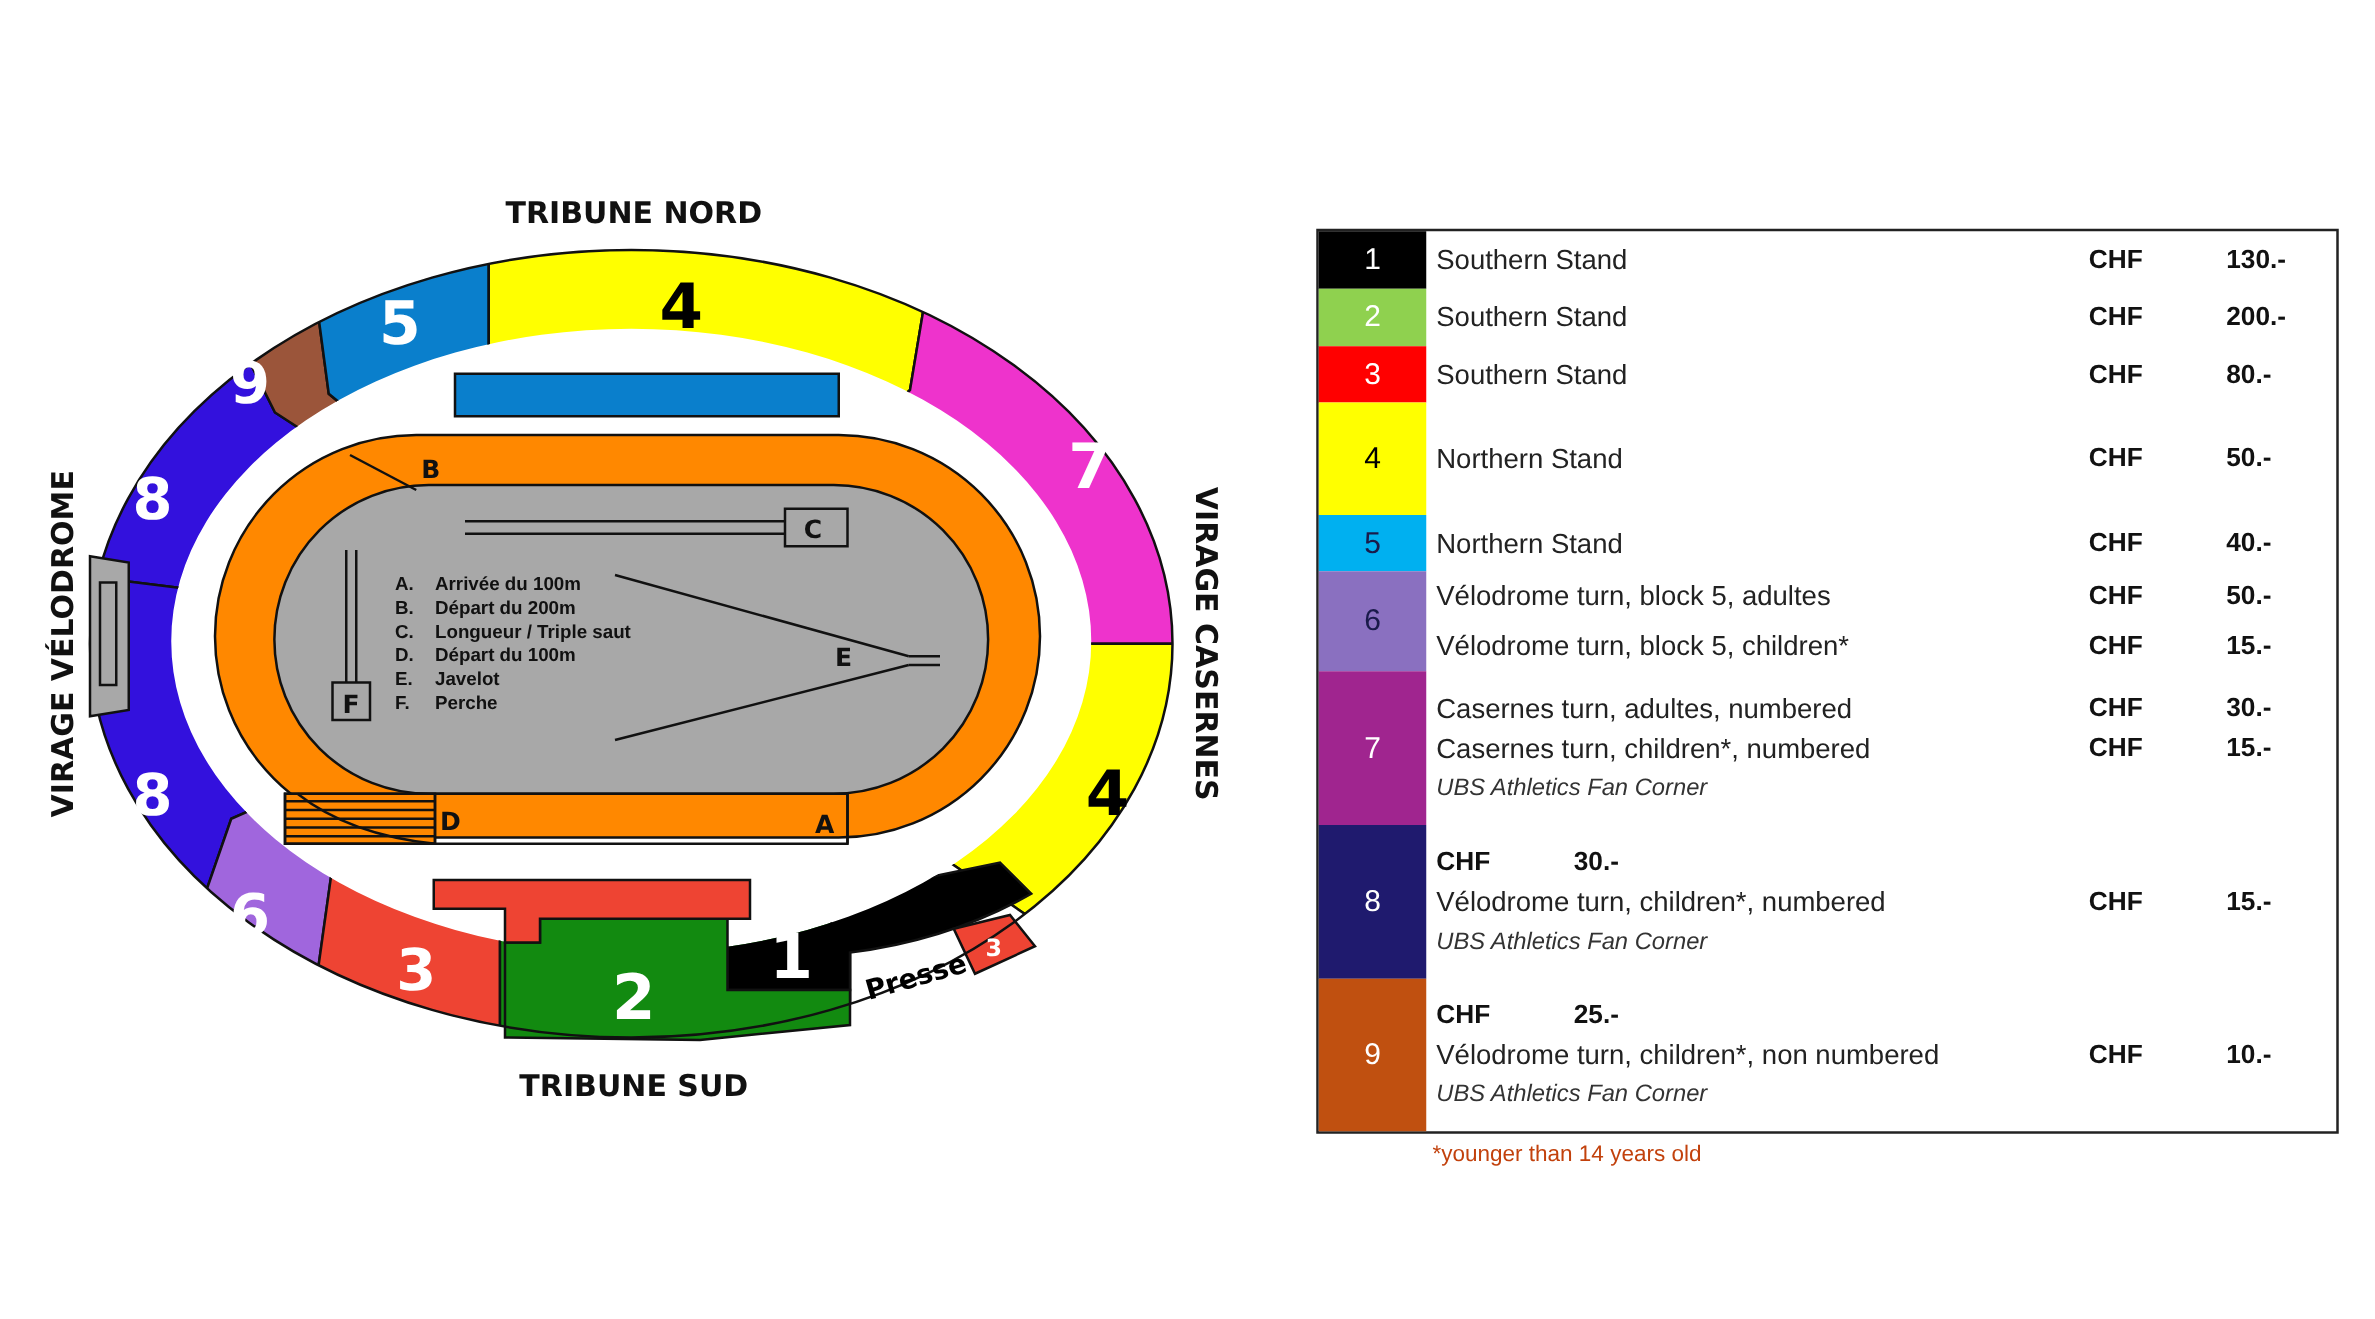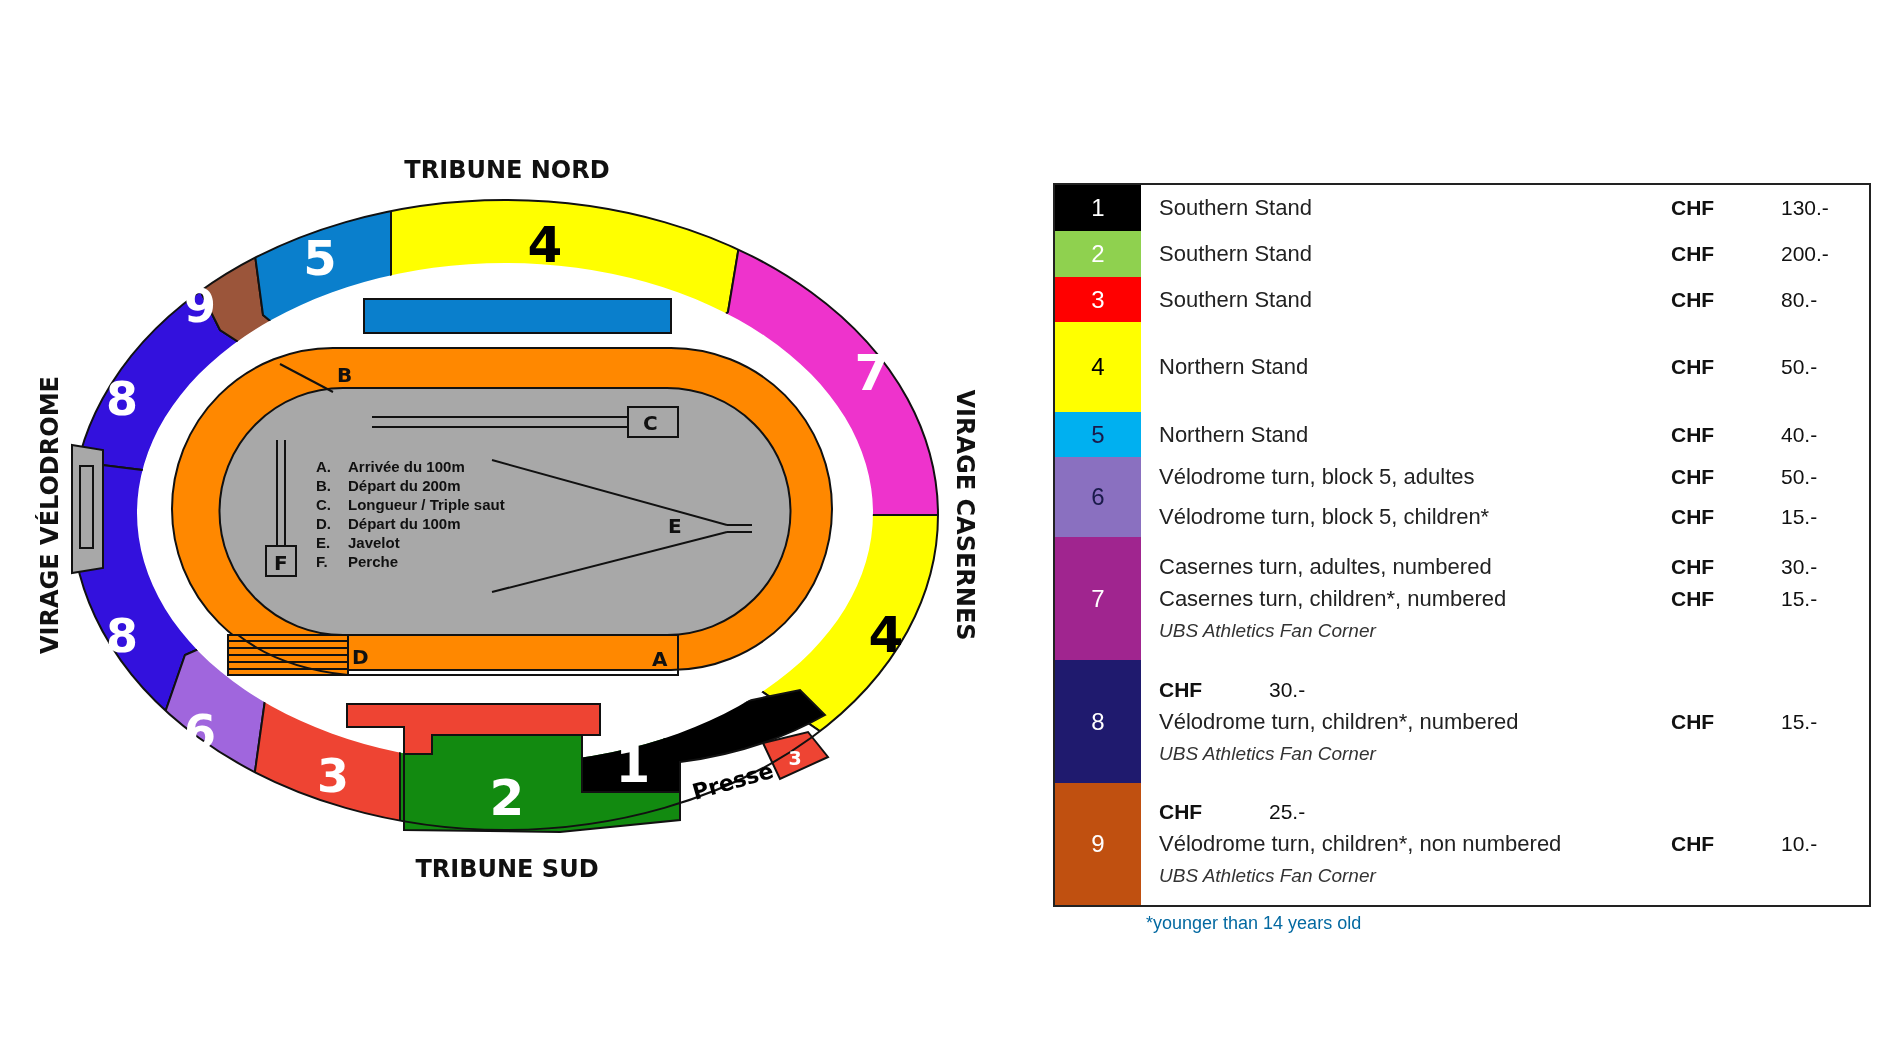--- a/index.html
+++ b/index.html
@@ -8,27 +8,27 @@
   #stadium { position:absolute; left:0; top:0; width:1000px; height:1055px; }
   .stand-label { font-family:"DejaVu Sans", sans-serif; font-weight:bold; fill:#111; }
   .sec-num { font-family:"DejaVu Sans", sans-serif; font-weight:bold; text-anchor:middle; }
   .field-legend { font-family:"Liberation Sans", sans-serif; font-weight:bold; font-size:15px; fill:#111; }
 
   #price-table { position:absolute; left:1053px; top:183px; width:814px;
                  border:2px solid #222; border-collapse:collapse; }
   .row { display:flex; align-items:stretch; }
   .swatch { width:86px; flex:0 0 86px; display:flex; align-items:center; justify-content:center;
             font-family:"Liberation Sans", sans-serif; font-size:24px; }
-  .desc { flex:1; display:flex; flex-direction:column; justify-content:center; padding-left:18px; }
+  .desc { flex:1; display:flex; flex-direction:column; justify-content:center; padding-left:8px; }
   .line { display:flex; align-items:center; height:32px; }
   .line .txt { flex:1; font-size:22px; color:#222; }
   .line .cur { width:110px; font-weight:bold; font-size:21px; color:#111; }
-  .line .amt { width:88px; font-weight:normal; font-size:21px; color:#111; }
+  .line .amt { width:88px; font-weight:bold; font-size:21px; color:#111; }
   .line.note .txt { font-style:italic; font-size:19px; color:#333; }
-  #footnote { position:absolute; left:1146px; top:913px; font-size:18px; color:#0369a1; }
+  #footnote { position:absolute; left:1146px; top:913px; font-size:18px; color:#c2410c; }
 </style>
 </head>
 <body>
 
 <svg id="stadium" viewBox="0 0 1000 1055" xmlns="http://www.w3.org/2000/svg">
   <defs>
 
     <clipPath id="bowl">
       <path clip-rule="evenodd" fill-rule="evenodd" d="M72,515 A433,315 0 1,0 938,515 A433,315 0 1,0 72,515 Z
            M137,513 A368,250 0 1,1 873,513 A368,250 0 1,1 137,513 Z"></path>

